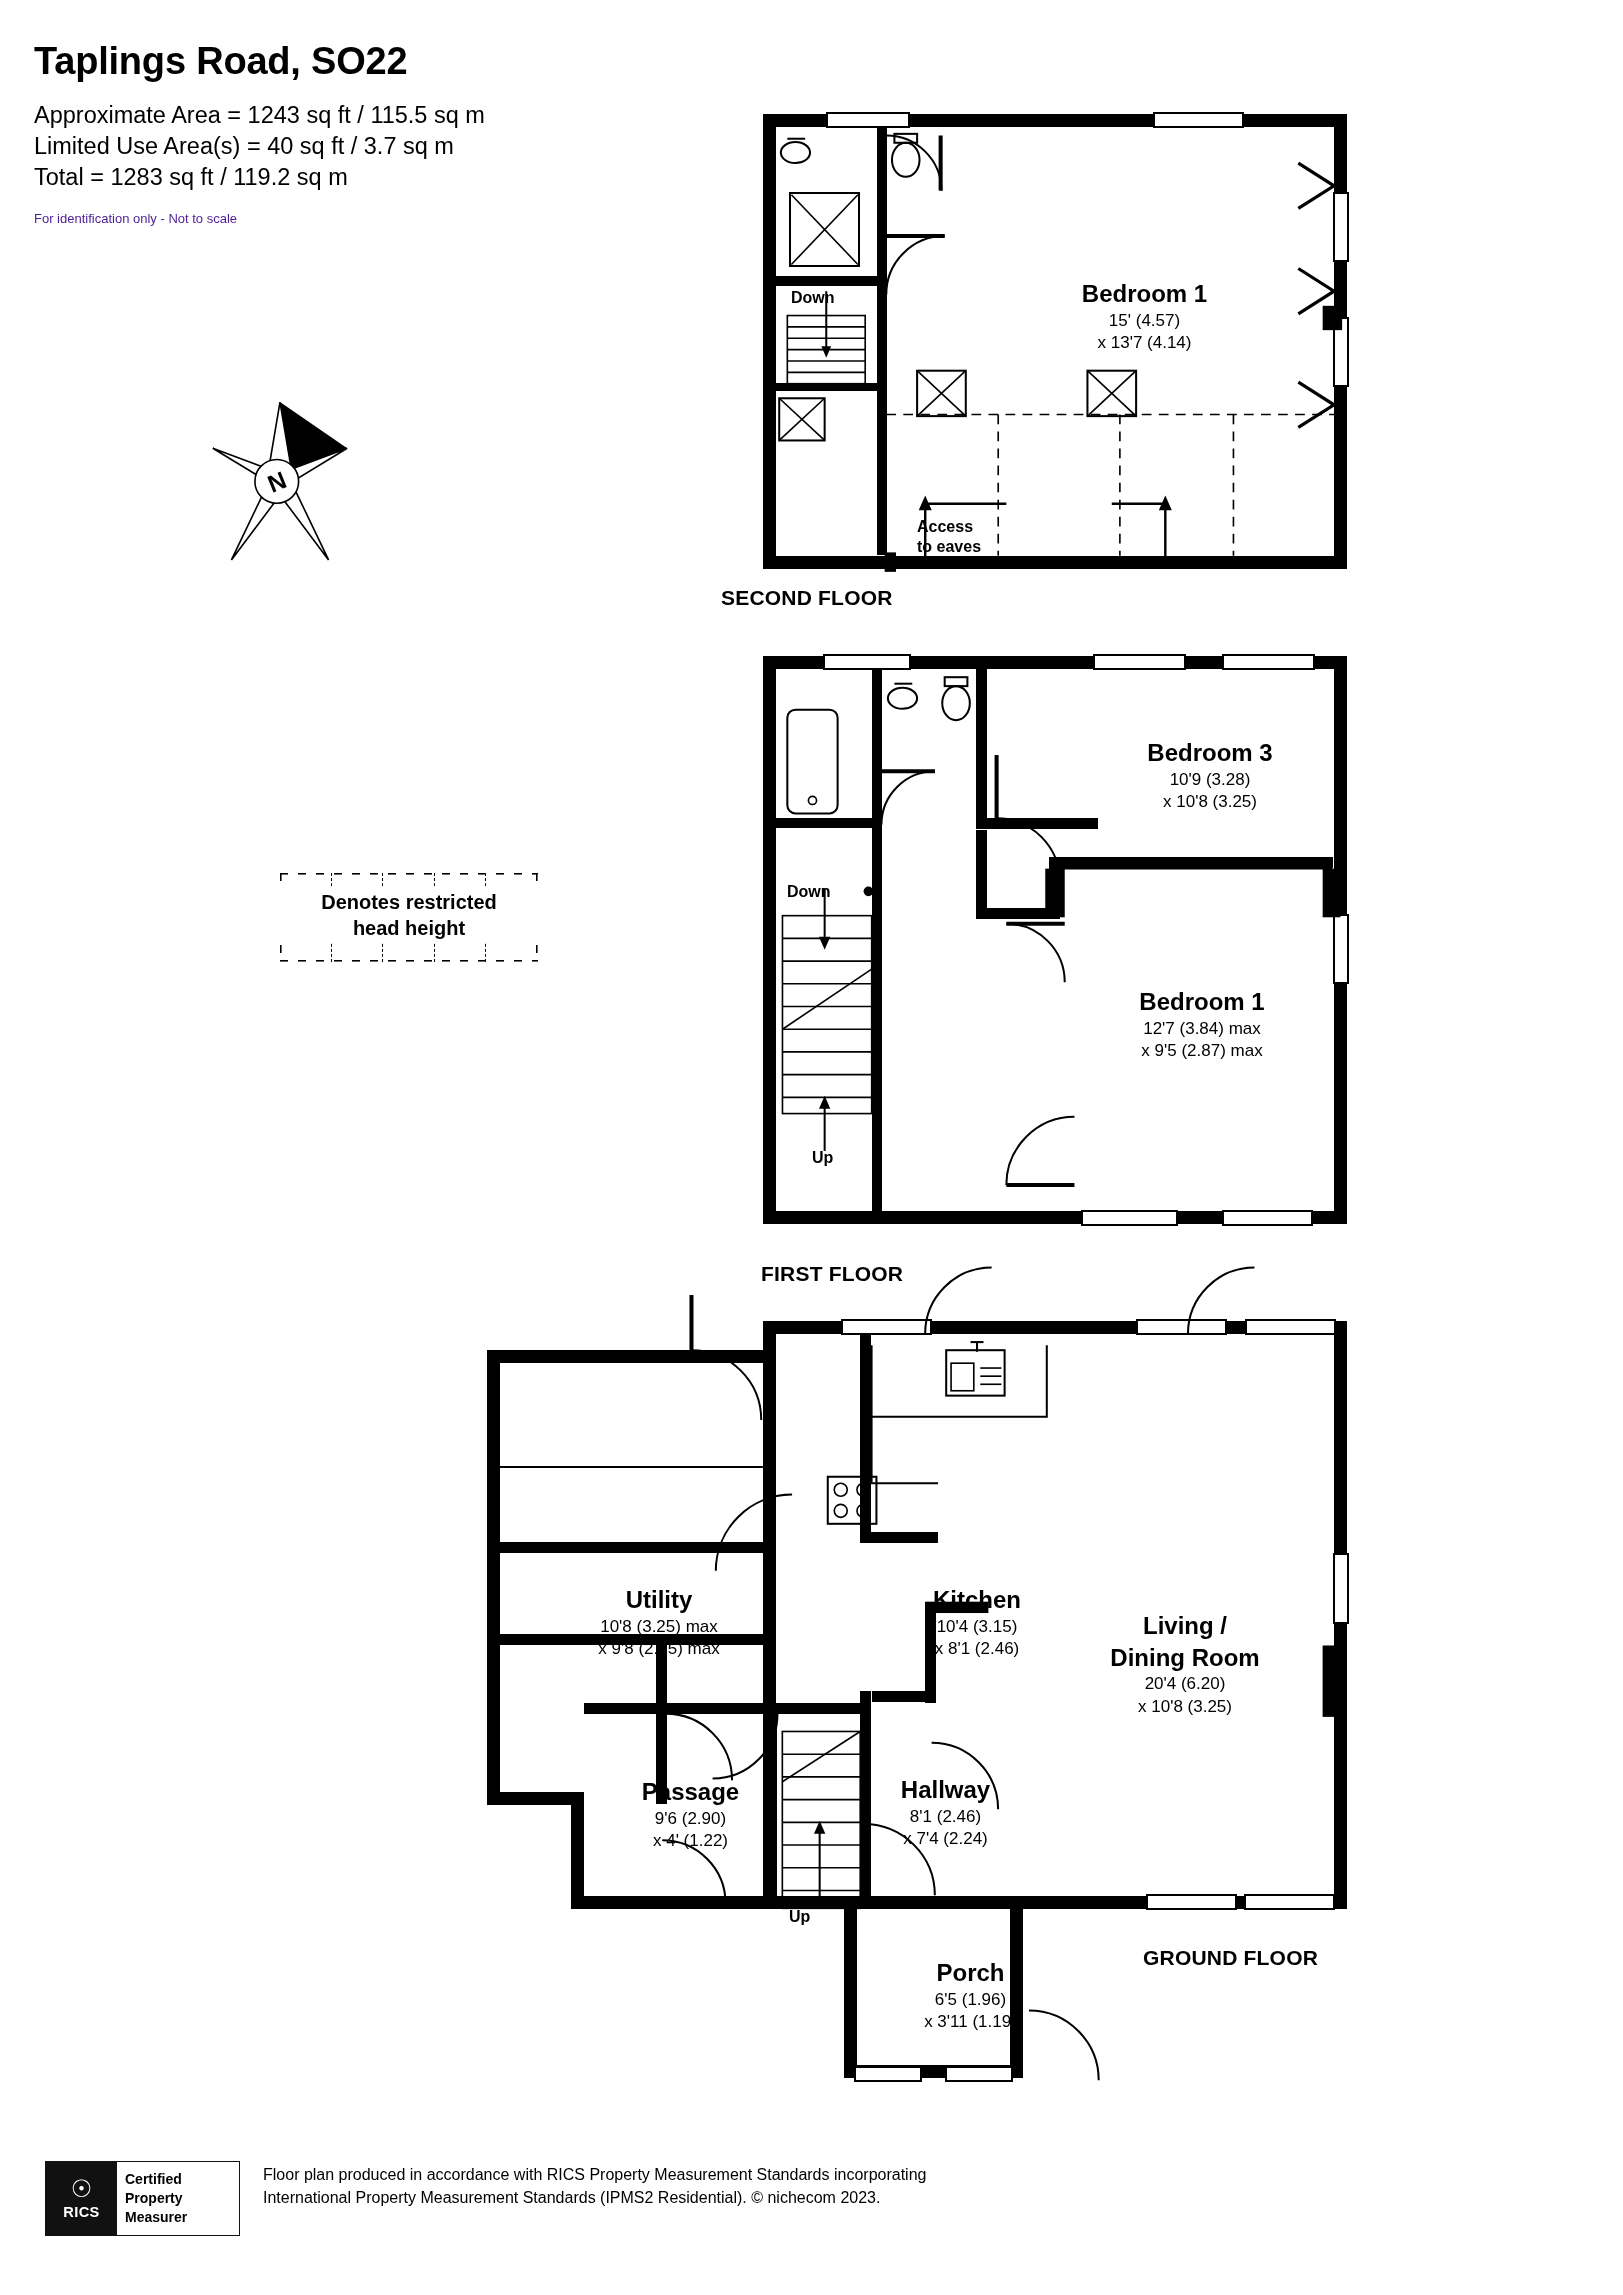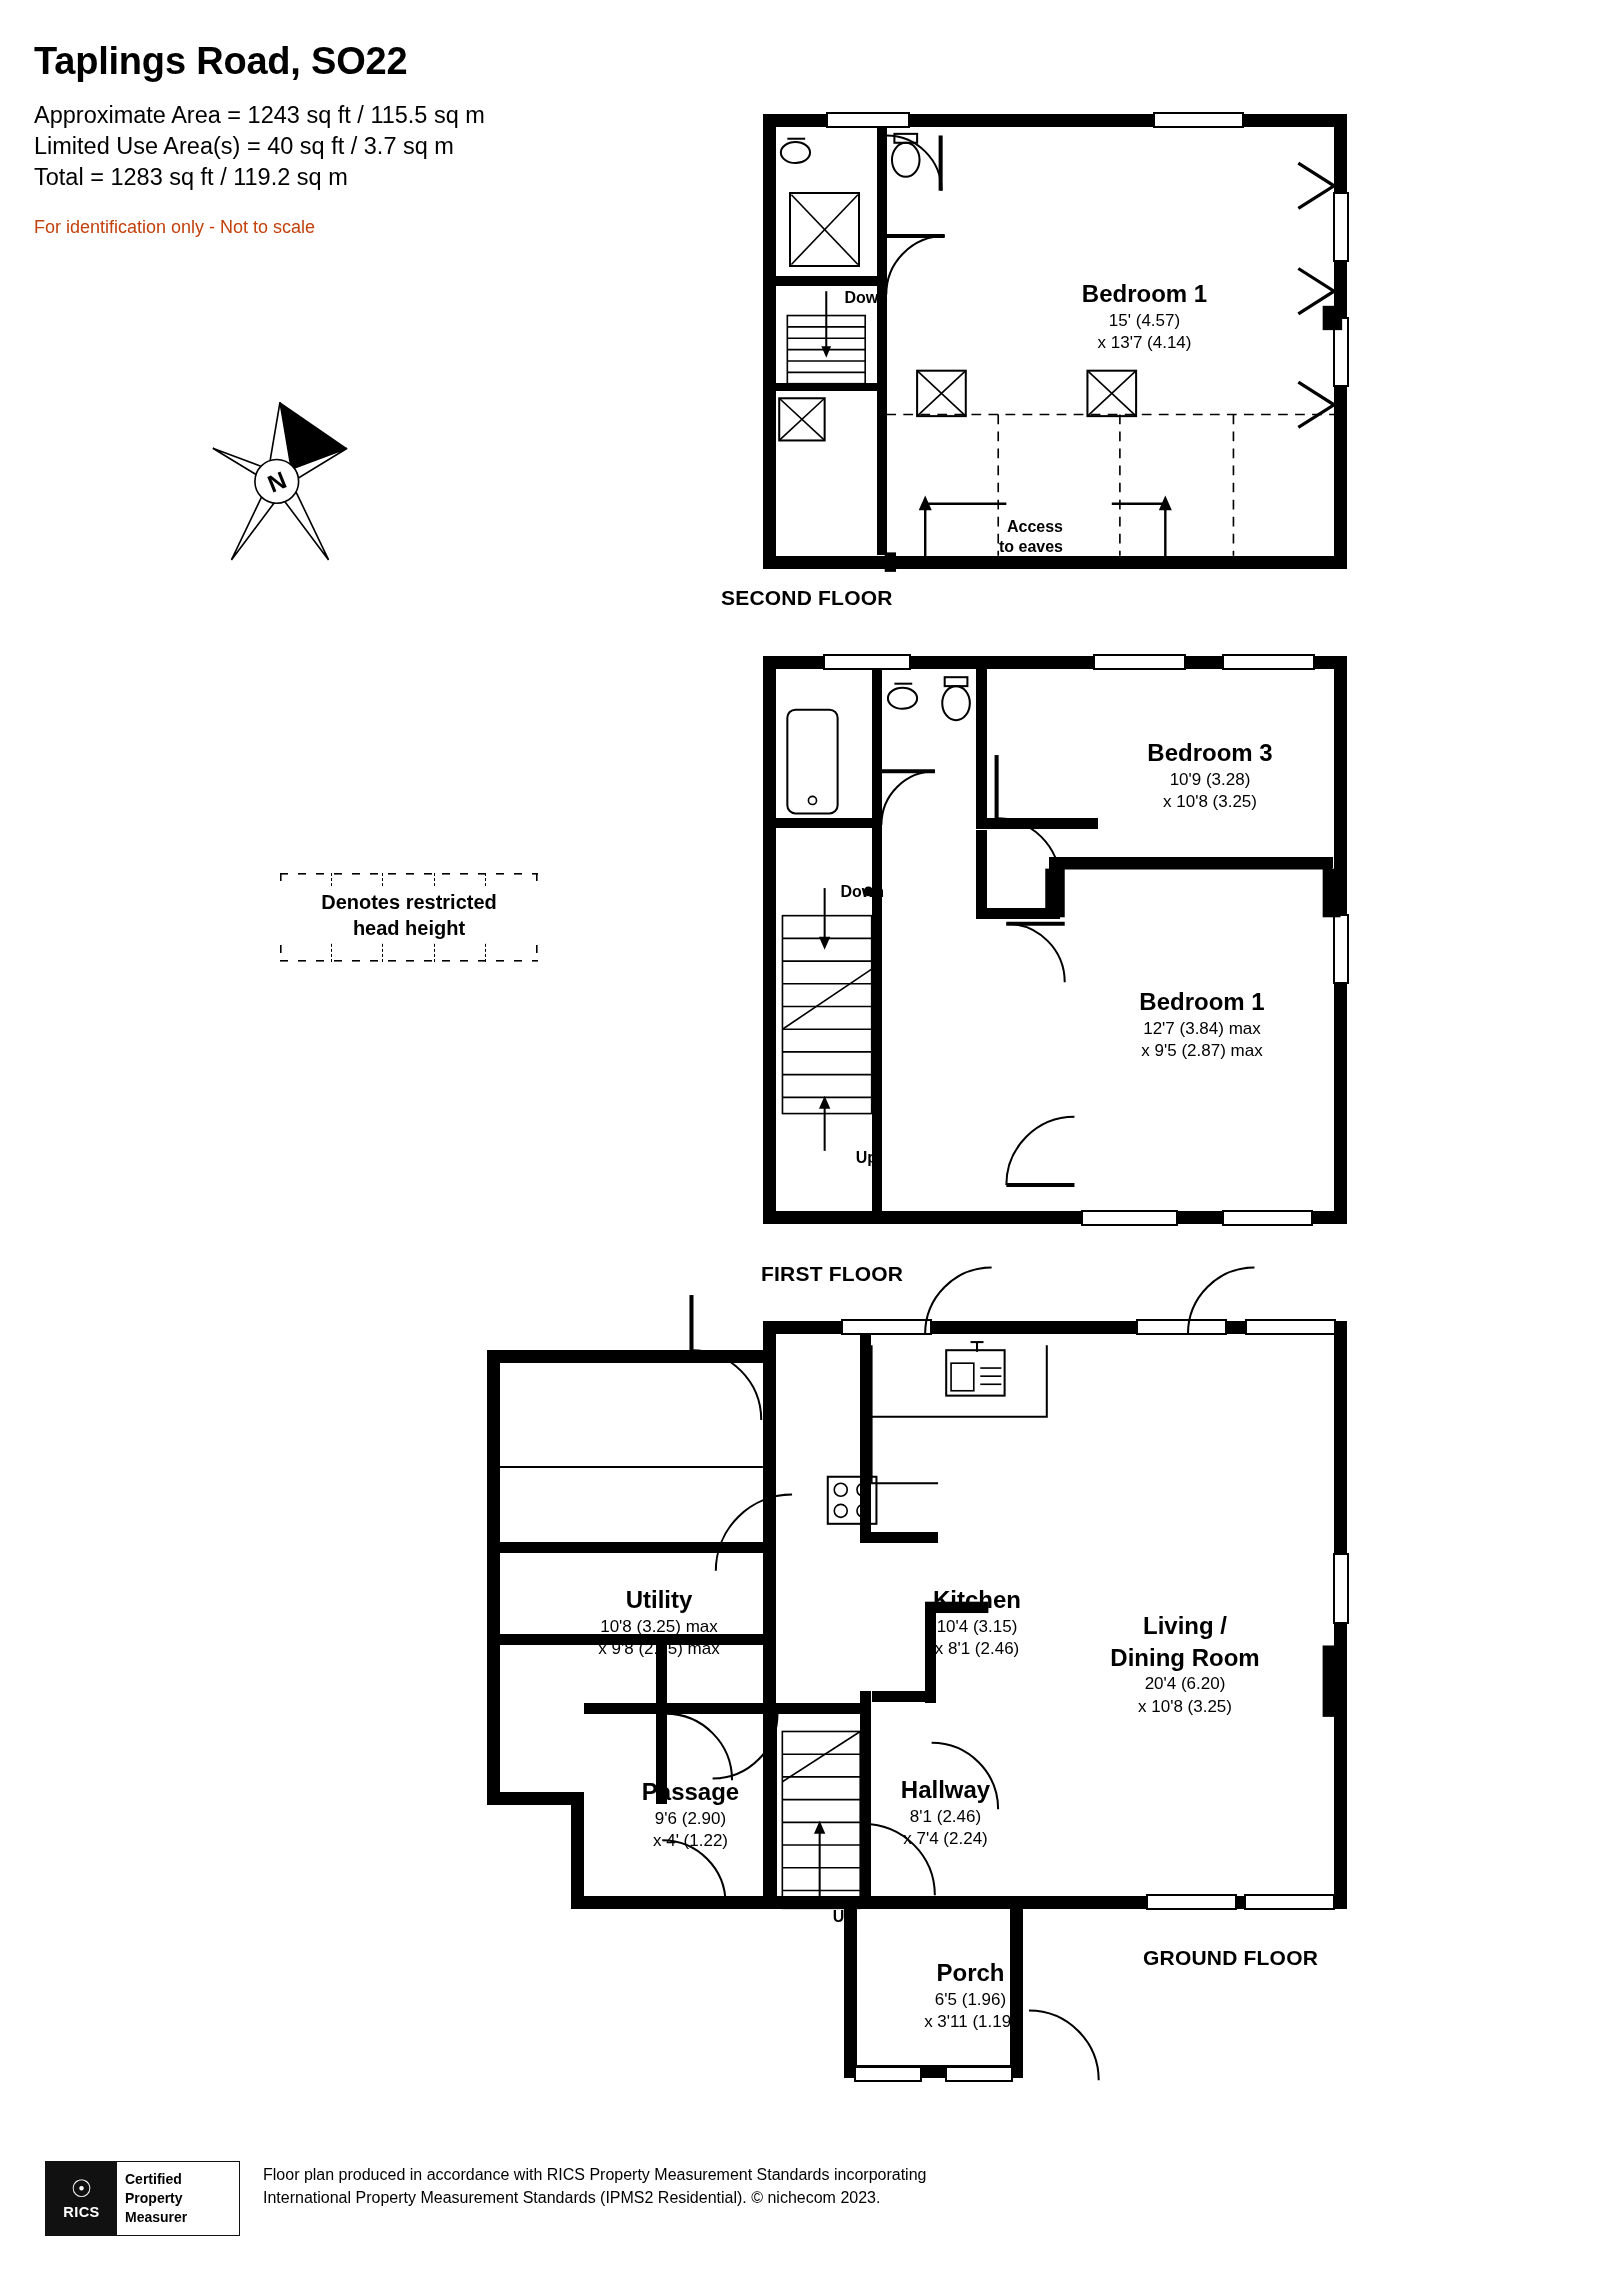--- a/index.html
+++ b/index.html
@@ -35,23 +35,23 @@
     margin: 0 0 18px 0;
     line-height: 1.05;
   }
   .area-line {
     font-size: 23.5px;
     line-height: 1.33;
     margin: 0;
     font-weight: 400;
   }
   #disclaimer {
-    font-size: 18px;
-    margin-top: 23px;
-    color: #c2410c;
+    font-size: 13px;
+    margin-top: 17px;
+    color: #4c1d95;
   }
   
   #compass {
     position: absolute;
     left: 207px;
     top: 398px;
     width: 146px;
     height: 170px;
   }
   
@@ -122,21 +122,21 @@
     position: absolute;
     font-size: 21px;
     font-weight: bold;
     letter-spacing: 0.2px;
     white-space: nowrap;
   }
   .small-bold {
     position: absolute;
     font-size: 16px;
     font-weight: bold;
-    text-align: right;
+    text-align: left;
     line-height: 1.25;
     white-space: nowrap;
   }
   svg.overlay {
     position: absolute;
     left: 0; top: 0;
     overflow: visible;
     pointer-events: none;
   }
   

